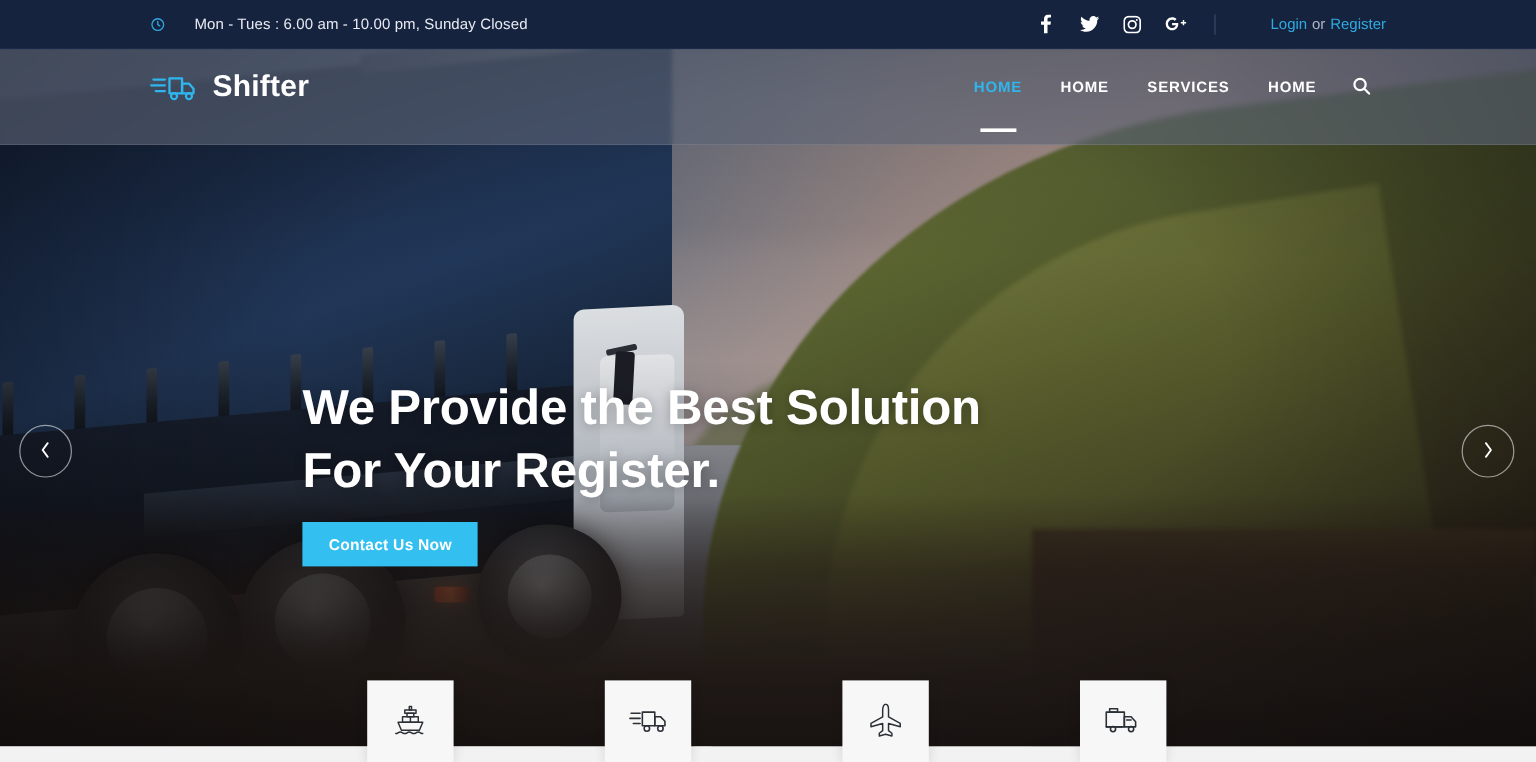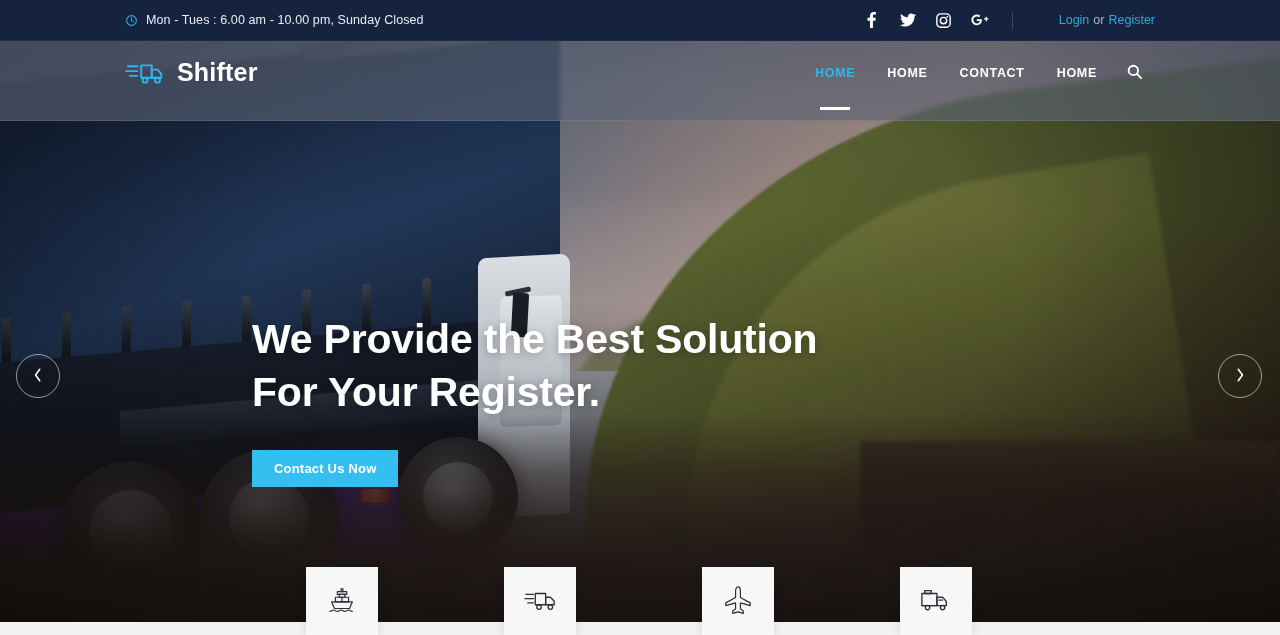--- a/index.html
+++ b/index.html
@@ -37,21 +37,21 @@
     width: 1030px;
     margin: 0 auto;
     display: flex;
     align-items: center;
     justify-content: space-between;
     height: 100%;
   }
   .hours {
     display: flex;
     align-items: center;
-    gap: 8px;
+    gap: 24px;
     color: #e8ebf2;
     font-size: 12.5px;
     letter-spacing: .1px;
     white-space: nowrap;
   }
   .clock-icon { display: block; width: 13px; height: 13px; }
 
   .topbar-right {
     display: flex;
     align-items: center;
@@ -90,21 +90,21 @@
   }
   .auth .sep { color: #aeb6c6; margin: 0 4px; }
 
   
   .hero {
     position: absolute;
     top: 41px; left: 0;
     width: 1280px;
     height: 581px;
     overflow: hidden;
-    background: #4c1d95;
+    background: #404040;
   }
   .hero-photo {
     position: absolute;
     inset: 0;
     width: 1280px;
     height: 581px;
   }
   
   .sky {
     position: absolute;
@@ -410,21 +410,21 @@
     color: #ffffff;
     font-size: 41px;
     font-weight: bold;
     line-height: 53px;
     letter-spacing: -.2px;
     text-shadow: 0 2px 10px rgba(0,0,0,.28);
   }
   .hero-title span { display: block; }
   .cta {
     display: inline-block;
-    margin-top: 31px;
+    margin-top: 16px;
     background: #33c0f0;
     color: #ffffff;
     font-size: 13px;
     font-weight: bold;
     letter-spacing: .2px;
     padding: 12px 22px;
     border: none;
     cursor: pointer;
     text-decoration: none;
     line-height: 1;
@@ -624,21 +624,21 @@
             <circle cx="34" cy="22.5" r="2.6"></circle>
             <path d="M3 8h10M1 13h12M5 18h8"></path>
           </svg>
         </span>
         <span class="brand-name">Shifter</span>
       </a>
 
       <nav class="nav">
         <a class="nav-item active">HOME</a>
         <a class="nav-item">HOME</a>
-        <a class="nav-item">CONTACT</a>
+        <a class="nav-item">SERVICES</a>
         <a class="nav-item">HOME</a>
         <button class="search-btn">
           <span>
             <svg width="15" height="15" viewBox="0 0 16 16" fill="none" stroke="currentColor" stroke-width="2" stroke-linecap="round">
               <circle cx="6.8" cy="6.8" r="5"></circle>
               <path d="M10.6 10.6L15 15"></path>
             </svg>
           </span>
         </button>
       </nav>

